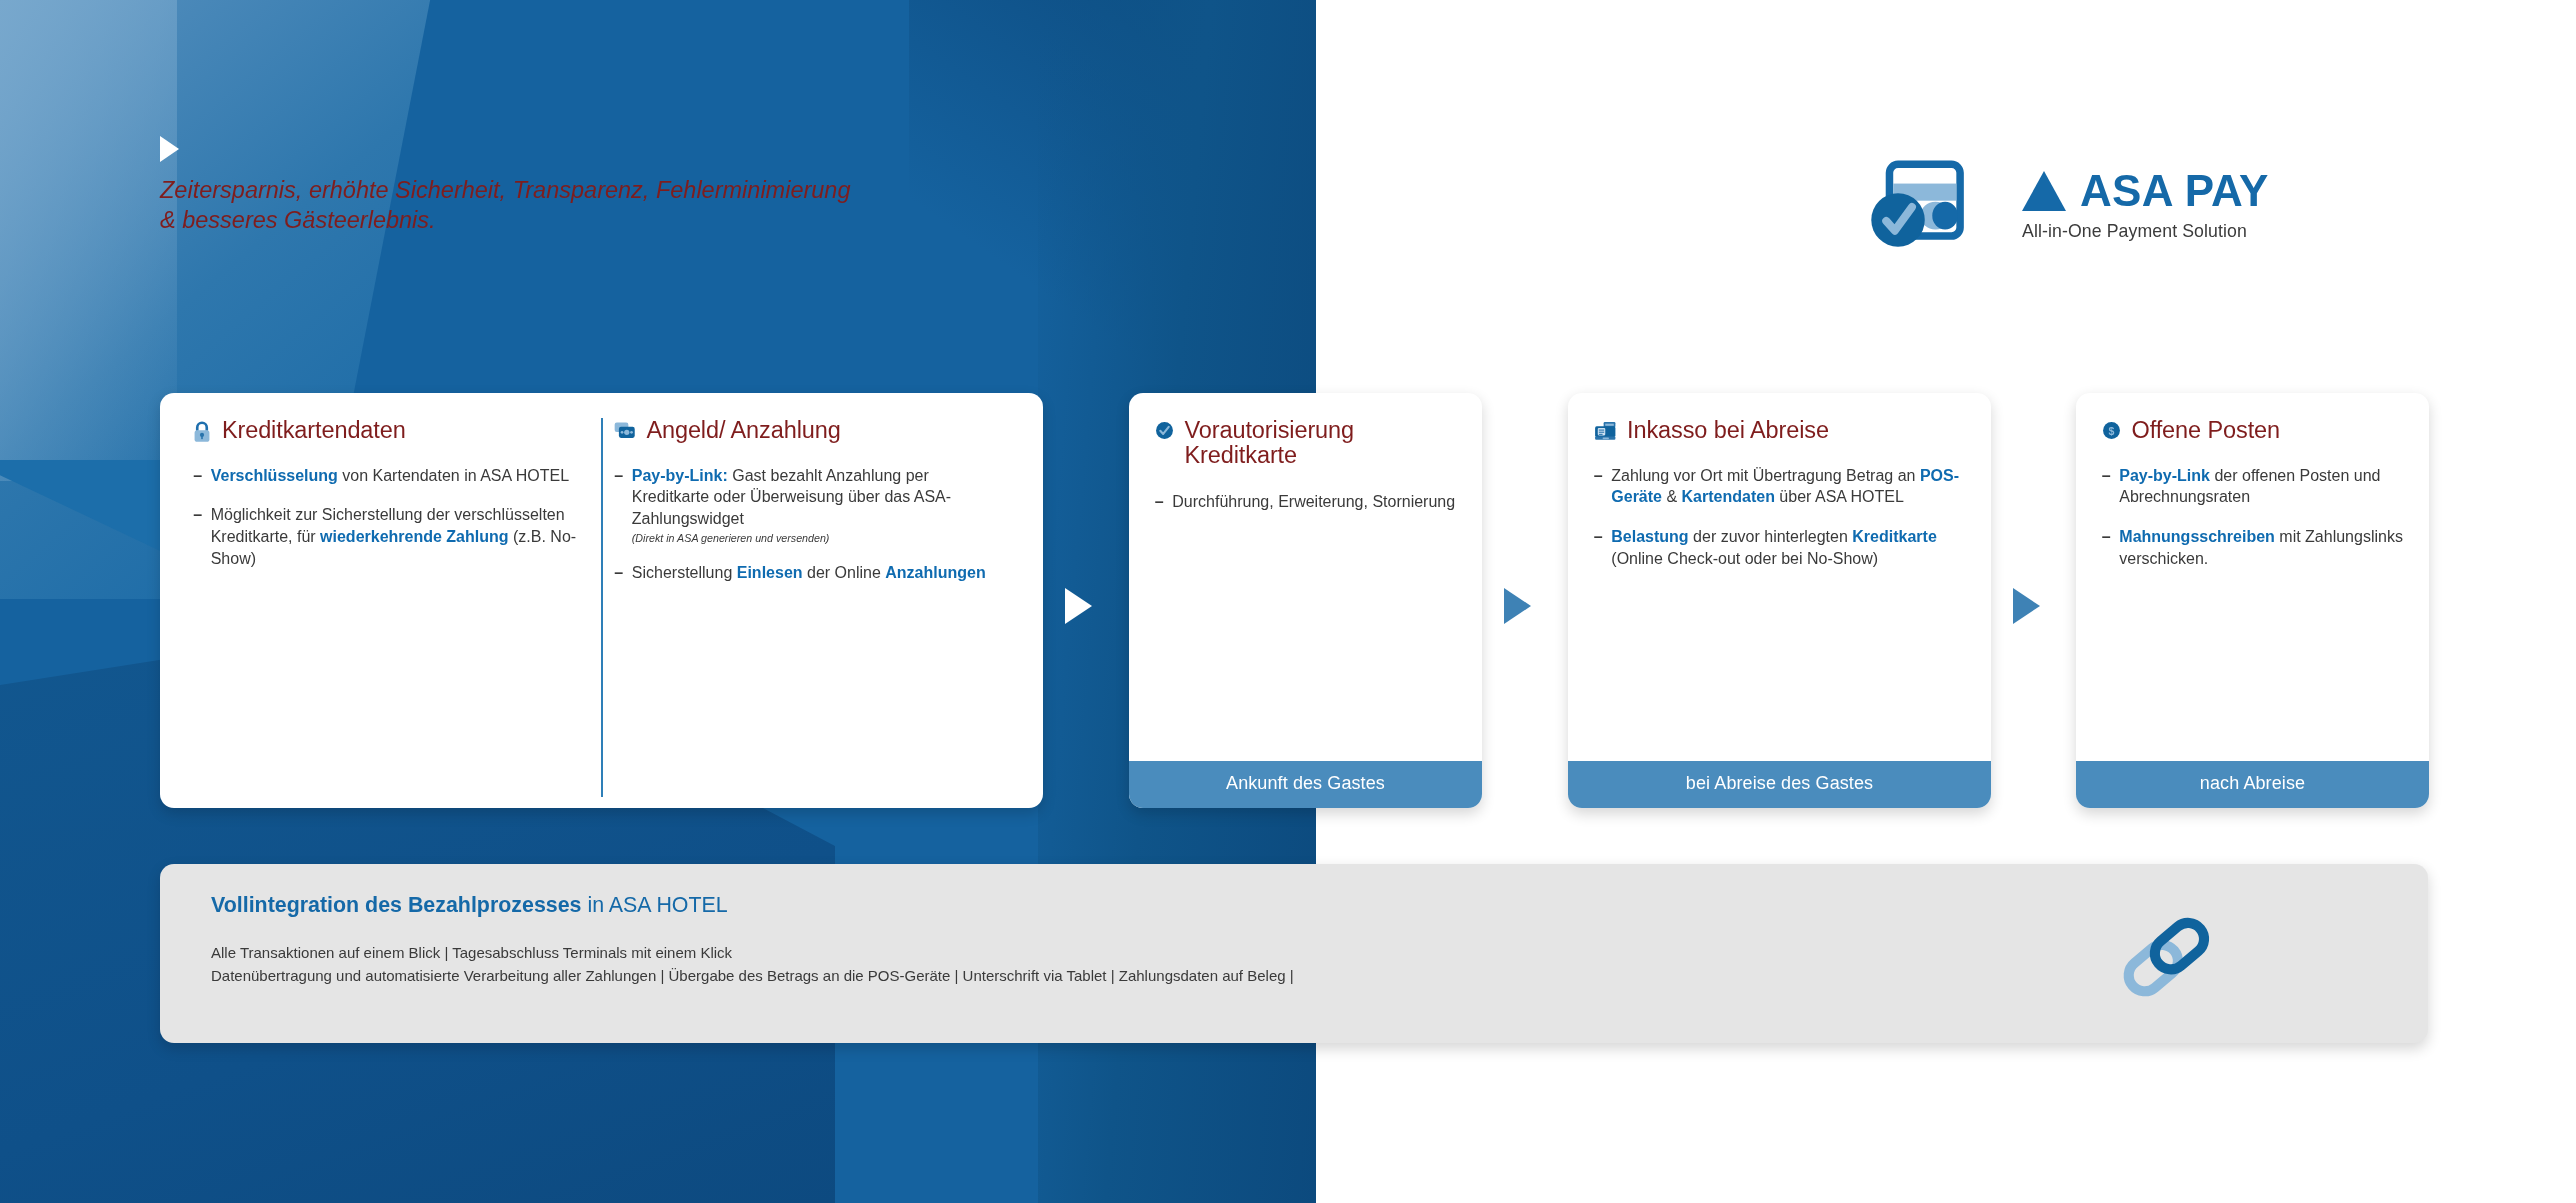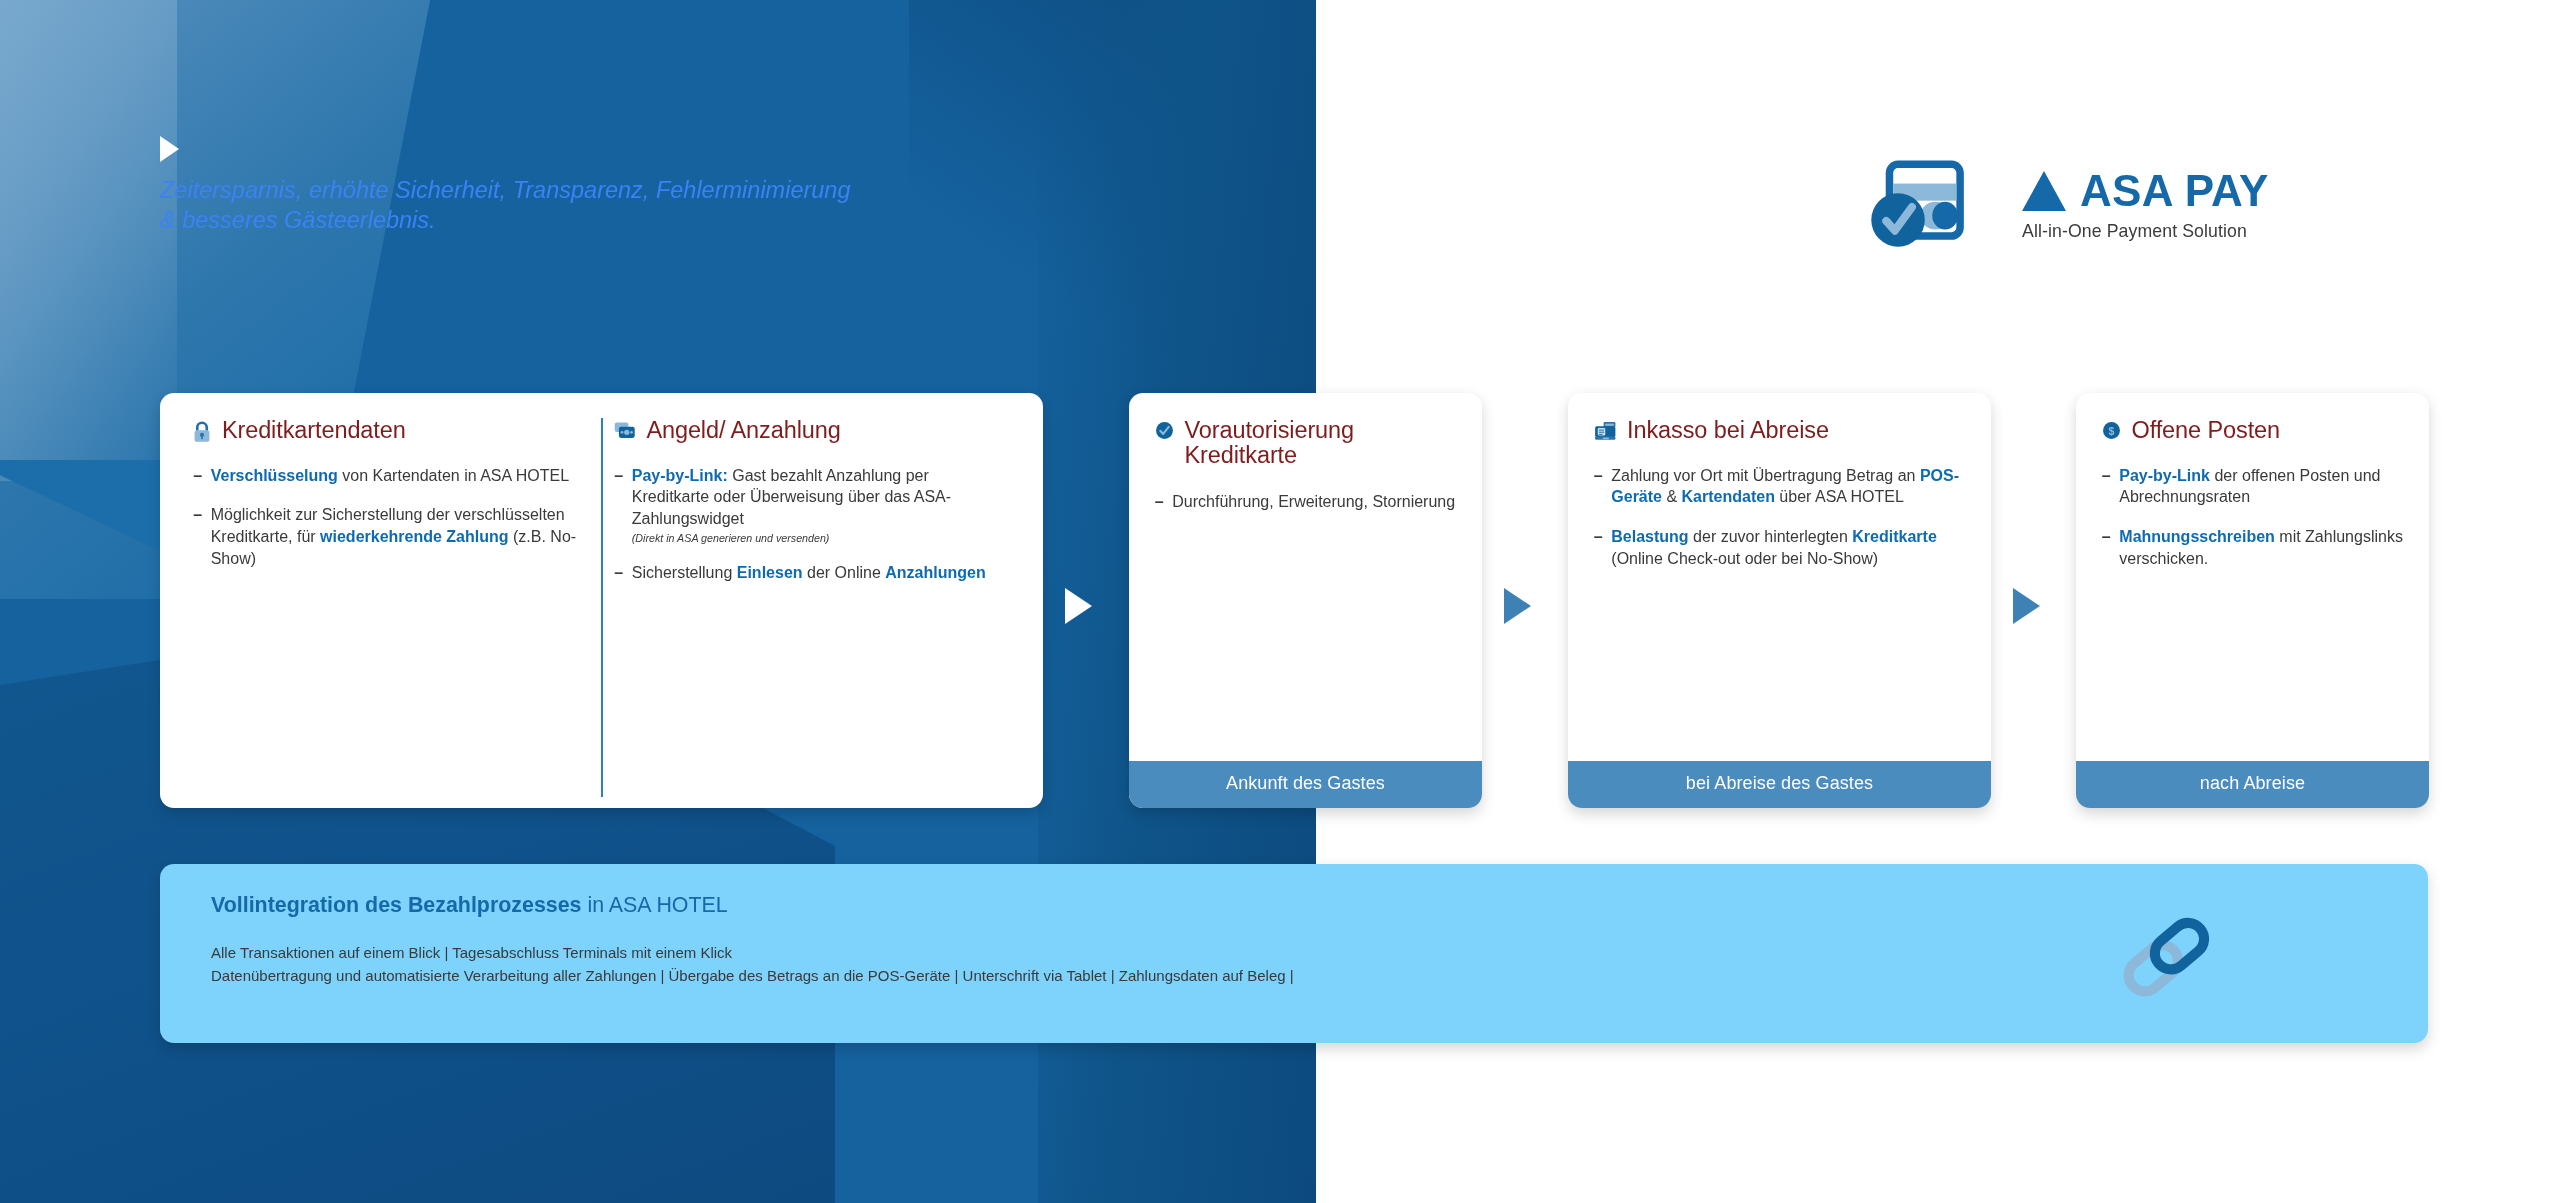--- a/index.html
+++ b/index.html
@@ -77,21 +77,21 @@
     letter-spacing: -0.3px;
     line-height: 1.05;
     white-space: nowrap;
   }
   .header-title .strong { font-weight: 700; }
   .header-title .reg { font-weight: 400; }
   .header-sub {
     margin-top: 8.6px;
     font-size: 23.5px;
     font-style: italic;
-    color: #3b82f6;
+    color: #7f1d1d;
     line-height: 1.28;
     font-weight: 300;
   }
 
   
   .logo-wrap {
     position: absolute;
     left: 1867px; top: 160px;
     display: flex; align-items: center; gap: 48px;
   }
@@ -186,21 +186,21 @@
   .arrow.blue  { border-left: 27px solid #3e82b5; }
   #arrow-1 { left: 1065px; top: 588px; }
   #arrow-2 { left: 1504px; top: 588px; }
   #arrow-3 { left: 2013px; top: 588px; }
 
   
   .footer-card {
     position: absolute;
     left: 160px; top: 864px;
     width: 2268px; height: 179px;
-    background: #7dd3fc;
+    background: #e5e5e5;
     border-radius: 14px;
     box-shadow: 0 5.3px 14px rgba(0,0,0,0.16);
     padding: 30px 34px 0 51px;
   }
   .footer-title {
     font-size: 21.4px; color: #1569a8; line-height: 1.1; margin-bottom: 24.6px;
   }
   .footer-title .strong { font-weight: 700; }
   .footer-title .reg { font-weight: 400; }
   .footer-lines {

